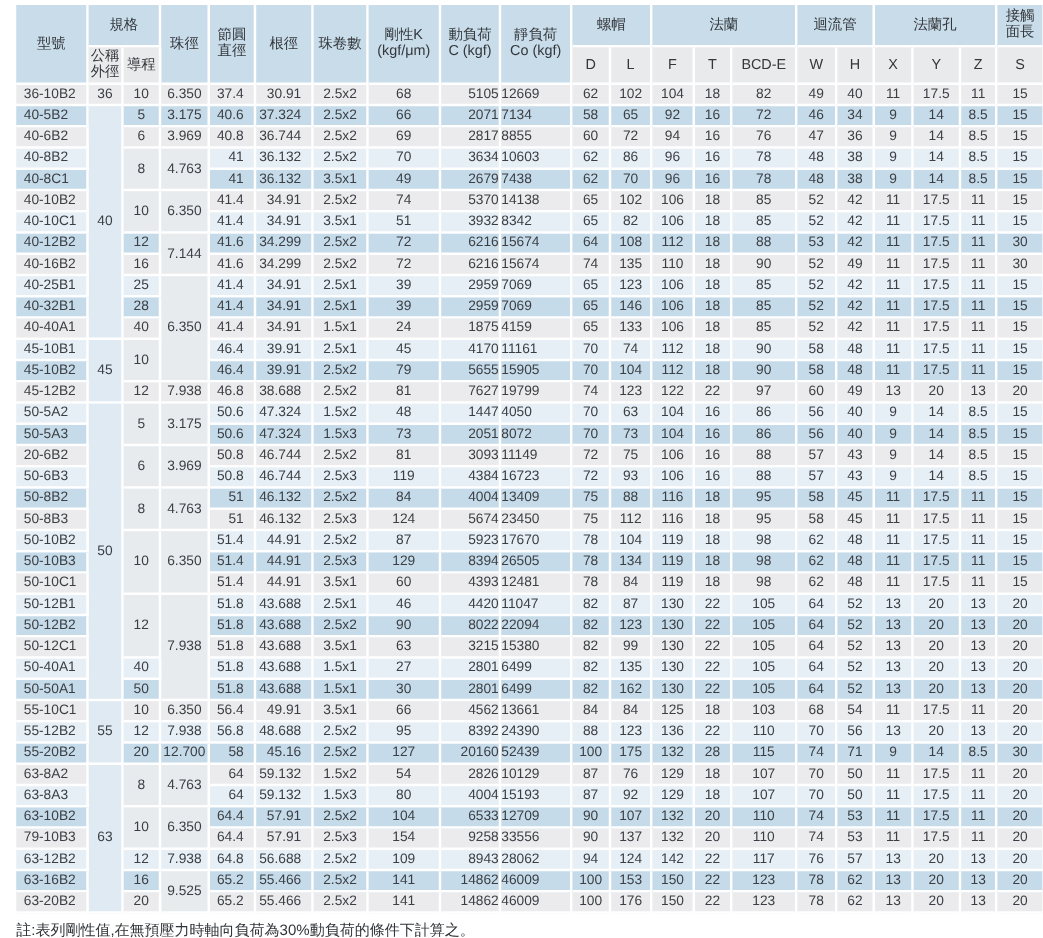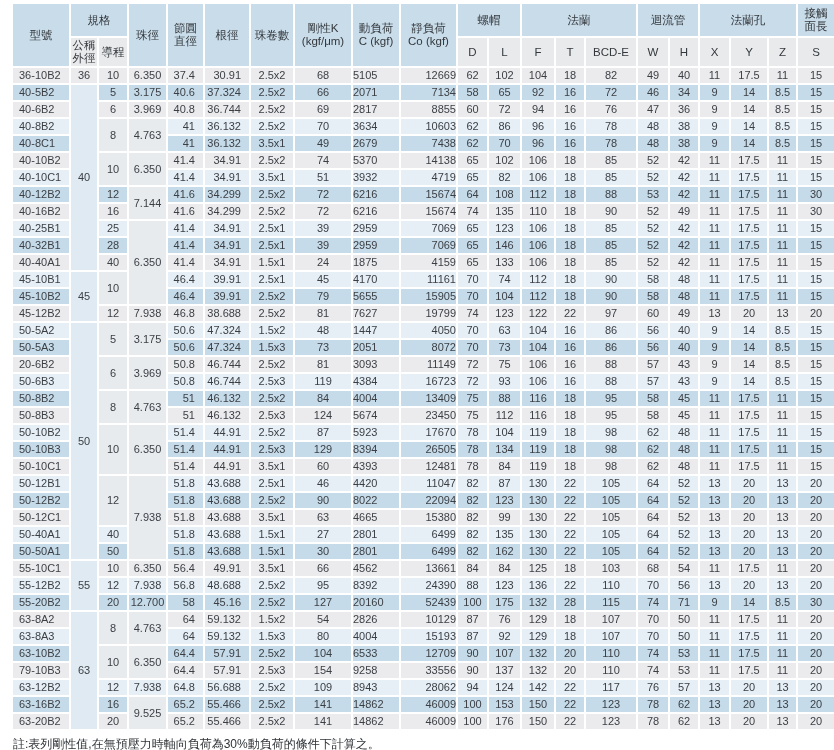--- a/index.html
+++ b/index.html
@@ -22,22 +22,22 @@
   th.group{background:var(--hdr);height:32px;}
   th.leaf{background:var(--leaf);height:28px;}
   tbody td{height:15px;}
   tr.sL td{background:var(--l);}
   tr.sP td{background:var(--p);}
   tr.sB td{background:var(--b);}
   tbody td.merged{background:var(--m);}
   tbody td.c1.merged{background:var(--od);}
   td.c0{text-align:left;padding-left:6px;}
   td.c4,td.c5{text-align:right;padding-right:8px;}
-  td.c8{text-align:left;padding-right:11px;}
-  td.c9{text-align:right;}
+  td.c8{text-align:right;}
+  td.c9{text-align:left;}
   col.w0{width:58px}col.w1{width:28px}col.w2{width:30px}col.w3{width:39px}
   col.w4{width:37px}col.w5{width:46px}col.w6{width:44px}col.w7{width:58px}
   col.w8{width:48px}col.w9{width:57px}col.w10{width:31px}col.w11{width:33px}
   col.w12{width:34px}col.w13{width:30px}col.w14{width:52px}col.w15{width:32px}
   col.w16{width:30px}col.w17{width:31px}col.w18{width:38px}col.w19{width:29px}
   col.w20{width:38px}
   .note{font-size:12px;margin-top:5px;color:#303438;}
   .note b{font-weight:normal;}
 </style>
 </head>
@@ -240,21 +240,21 @@
           <td class="c19">11</td>
           <td class="c20">15</td>
         </tr>
         <tr class="sP">
           <td class="c0">40-10C1</td>
           <td class="c4">41.4</td>
           <td class="c5">34.91</td>
           <td class="c6">3.5x1</td>
           <td class="c7">51</td>
           <td class="c8">3932</td>
-          <td class="c9">4719</td>
+          <td class="c9">8342</td>
           <td class="c10">65</td>
           <td class="c11">82</td>
           <td class="c12">106</td>
           <td class="c13">18</td>
           <td class="c14">85</td>
           <td class="c15">52</td>
           <td class="c16">42</td>
           <td class="c17">11</td>
           <td class="c18">17.5</td>
           <td class="c19">11</td>
@@ -661,21 +661,21 @@
           <td class="c18">20</td>
           <td class="c19">13</td>
           <td class="c20">20</td>
         </tr>
         <tr class="sL">
           <td class="c0">50-12C1</td>
           <td class="c4">51.8</td>
           <td class="c5">43.688</td>
           <td class="c6">3.5x1</td>
           <td class="c7">63</td>
-          <td class="c8">4665</td>
+          <td class="c8">3215</td>
           <td class="c9">15380</td>
           <td class="c10">82</td>
           <td class="c11">99</td>
           <td class="c12">130</td>
           <td class="c13">22</td>
           <td class="c14">105</td>
           <td class="c15">64</td>
           <td class="c16">52</td>
           <td class="c17">13</td>
           <td class="c18">20</td>

